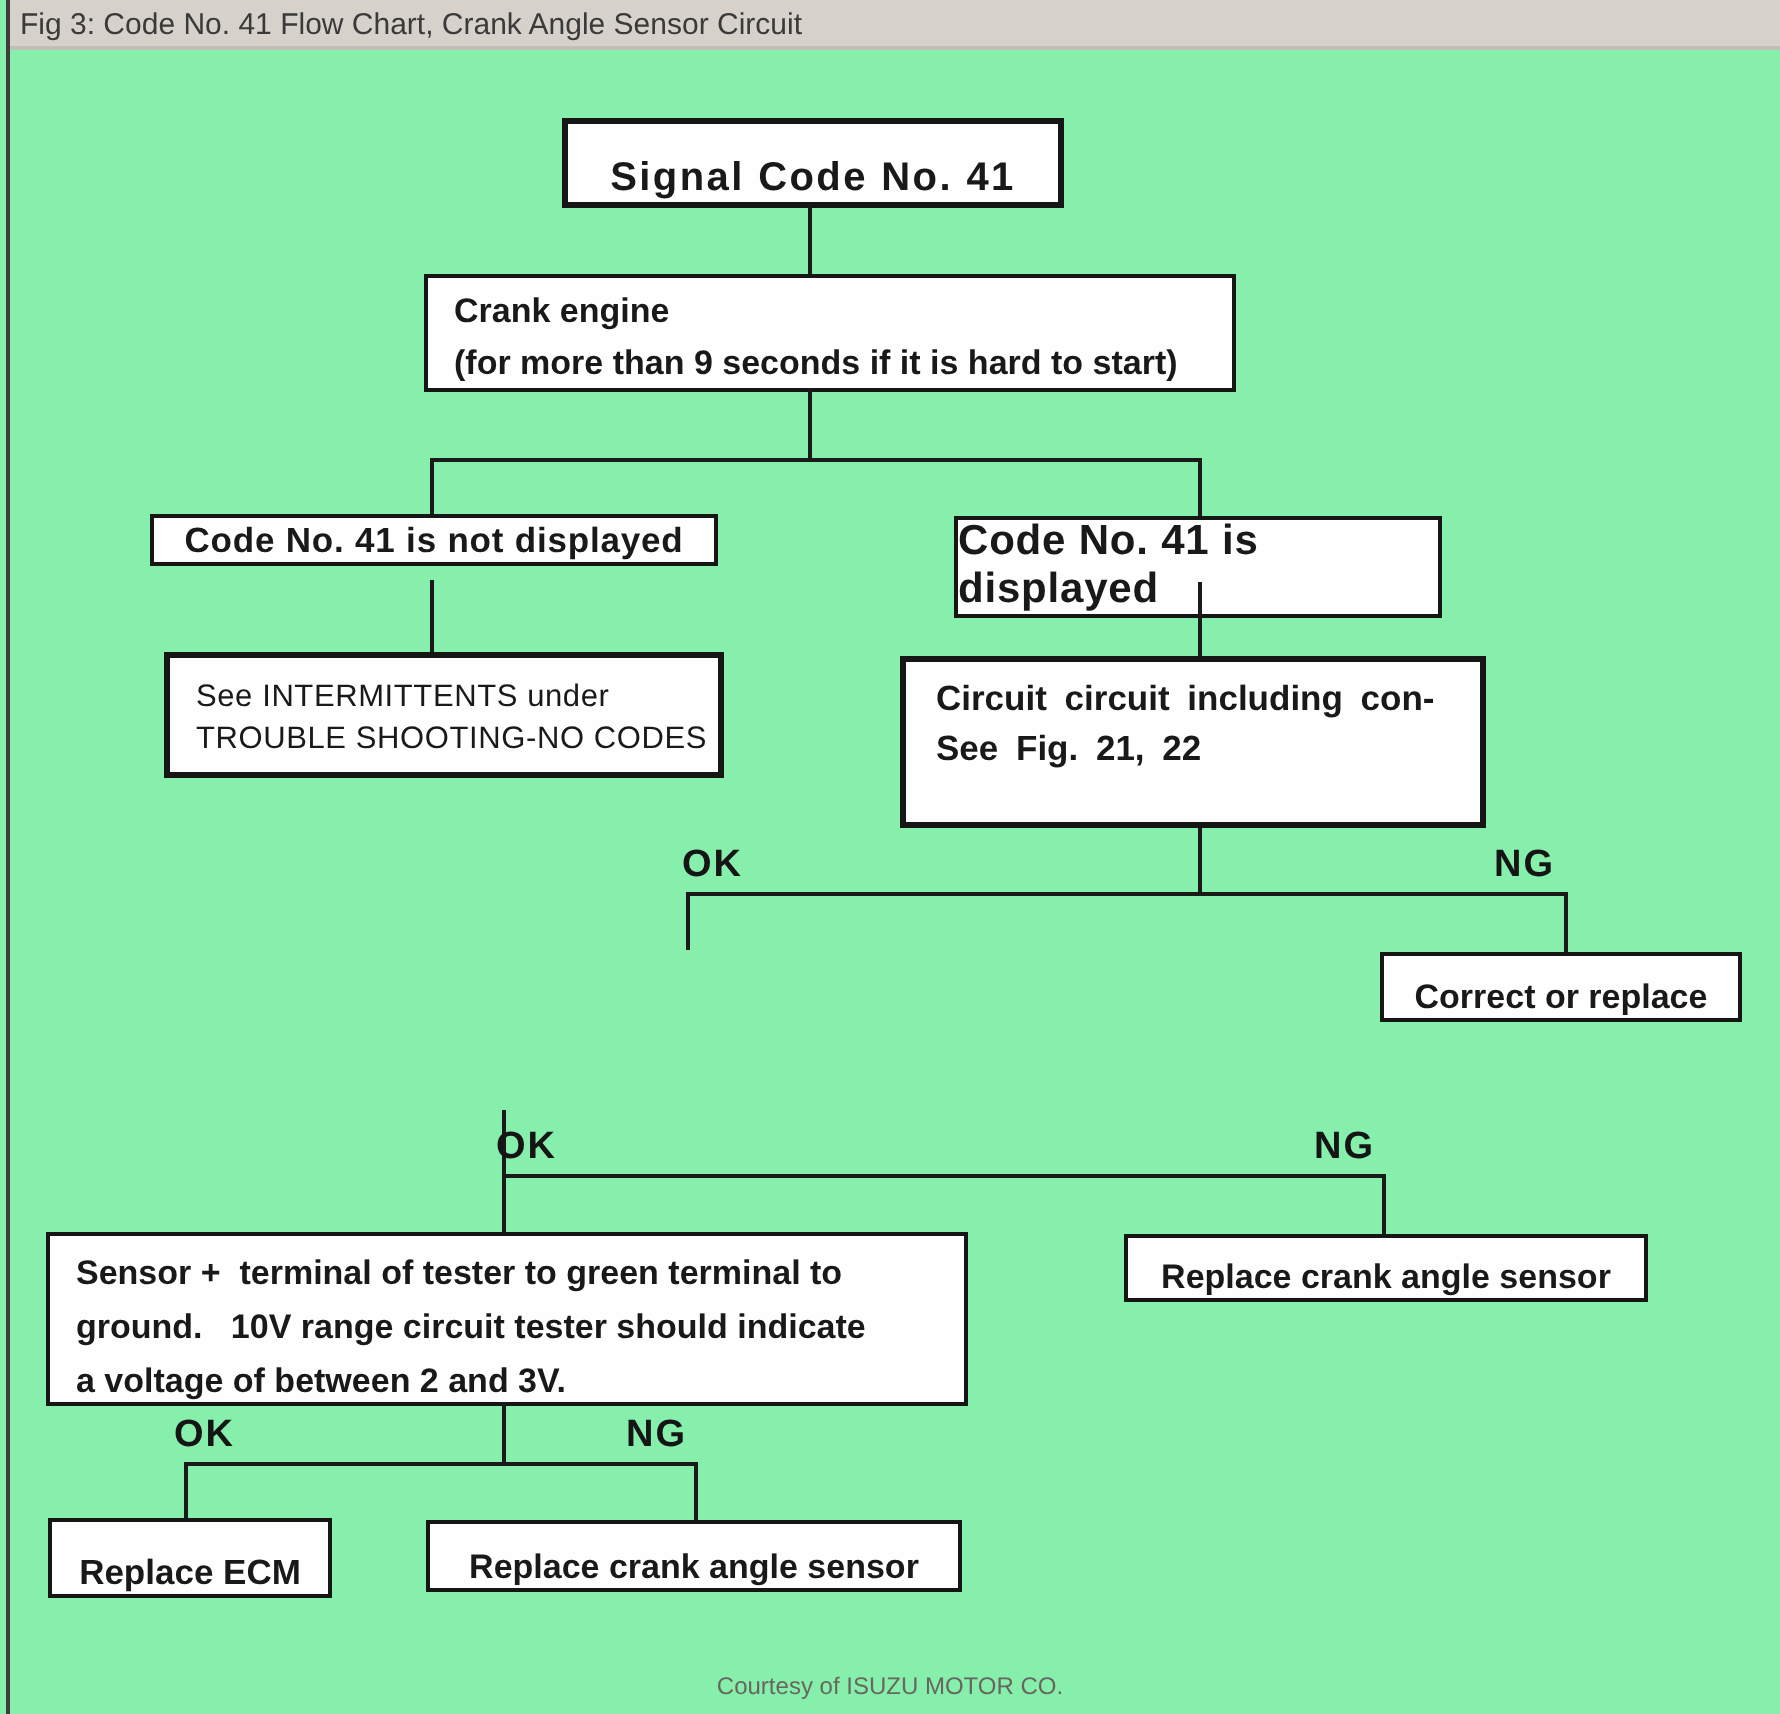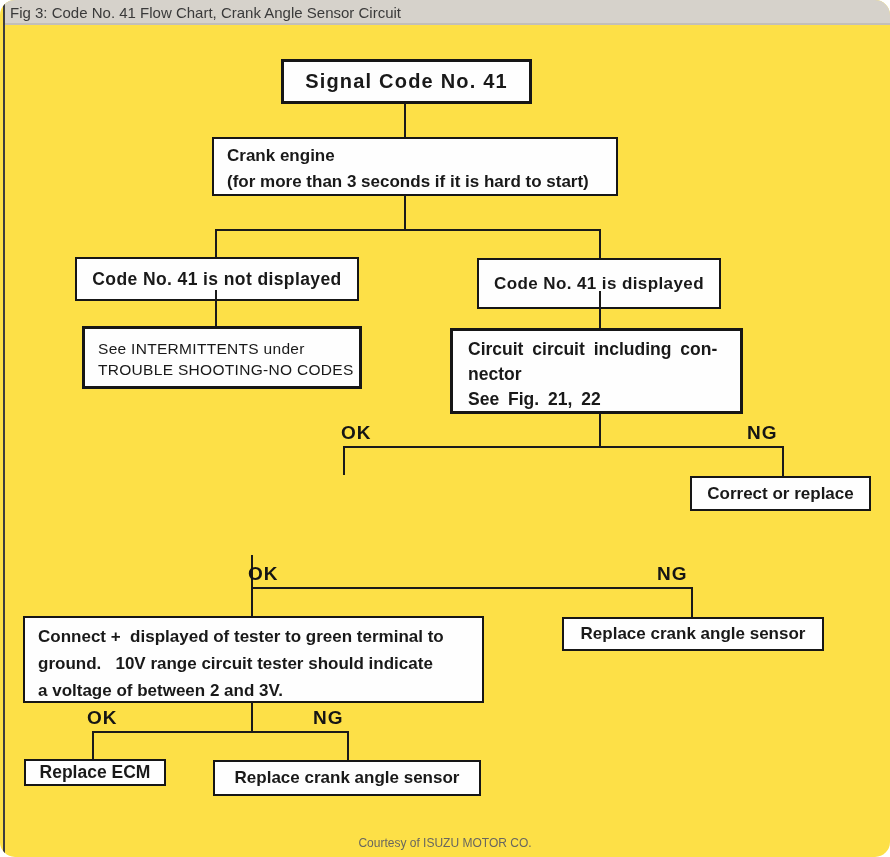--- a/index.html
+++ b/index.html
@@ -1,56 +1,55 @@
 <!DOCTYPE html>
 <html><head>
 <meta charset="utf-8">
 <style>
   html, body { margin:0; padding:0; background:#ffffff; }
   .page {
     position:relative; width:890px; height:857px;
-    background:#fde047; overflow:hidden;
+    background:#86efac; overflow:hidden;
     font-family:"Liberation Sans", sans-serif;
-    border-radius:15px;
   }
   .edge-line { position:absolute; left:3px; top:0; width:2px; height:857px; background:#3d3d3d; }
   .caption-bar {
     position:absolute; left:5px; top:0; width:885px; height:25px;
     background:#d6d2cb; border-bottom:2px solid #c3bfb8;
     color:#3a3a3a; font-size:15px; line-height:25px; padding-left:5px;
     box-sizing:border-box; white-space:nowrap;
   }
   .node {
     position:absolute; border:2px solid #161616; background:#fefefe;
     color:#191919; font-weight:bold; box-sizing:border-box;
   }
   .node.thick { border-width:3px; }
-  .node.center { display:flex; align-items:center; justify-content:center; }
+  .node.center { display:flex; align-items:flex-end; justify-content:center; }
   .node .tl { white-space:pre; }
   .line { position:absolute; background:#1a1a1a; }
   .branch-label {
     position:absolute; font-weight:bold; font-size:19px; color:#151515;
     letter-spacing:1px; white-space:nowrap;
   }
   .footer-credit {
     position:absolute; left:0; top:836px; width:890px; text-align:center;
     font-size:12px; color:#68665f; font-weight:normal;
   }
   
   .n-signal   { left:281px; top:59px;  width:251px; height:45px; font-size:20px; letter-spacing:1.2px; }
   .n-crank    { left:212px; top:137px; width:406px; height:59px; font-size:17px; line-height:26px; padding:4px 16px 0 13px; }
-  .n-notdisp  { left:75px;  top:257px; width:284px; height:44px; font-size:17.5px; letter-spacing:.4px; }
-  .n-disp     { left:477px; top:258px; width:244px; height:51px; font-size:17px; letter-spacing:.4px; }
+  .n-notdisp  { left:75px;  top:257px; width:284px; height:26px; font-size:17.5px; letter-spacing:.4px; }
+  .n-disp     { left:477px; top:258px; width:244px; height:51px; font-size:21px; letter-spacing:.4px; }
   .n-interm   { left:82px;  top:326px; width:280px; height:63px; font-size:15.5px; font-weight:normal; line-height:21px; padding:9px 0 0 13px; letter-spacing:.3px; }
   .n-inspect  { left:450px; top:328px; width:293px; height:86px; font-size:17.5px; line-height:25px; padding:6px 0 0 15px; word-spacing:4px; }
   .n-test1    { left:69px;  top:474px; width:557px; height:82px; font-size:17px; line-height:26px; padding:4px 0 0 11px; }
   .n-correct  { left:690px; top:476px; width:181px; height:35px; font-size:17px; }
   .n-test2    { left:23px;  top:616px; width:461px; height:87px; font-size:17px; line-height:27px; padding:5px 0 0 13px; }
   .n-rsensor1 { left:562px; top:617px; width:262px; height:34px; font-size:17px; }
-  .n-recm     { left:24px;  top:759px; width:142px; height:27px; font-size:17.5px; }
+  .n-recm     { left:24px;  top:759px; width:142px; height:40px; font-size:17.5px; }
   .n-rsensor2 { left:213px; top:760px; width:268px; height:36px; font-size:17px; }
 </style>
 </head>
 <body>
 
 <div class="page">
 
   <div class="edge-line"></div>
 
   <div class="caption-bar">
@@ -58,21 +57,21 @@
   </div>
 
   <div class="node thick center n-signal">
     <span>Signal Code No. 41</span>
   </div>
 
   <div class="line" style="left:404px; top:103px; width:2px; height:36px;"></div>
 
   <div class="node n-crank">
     <div class="tl">Crank engine</div>
-    <div class="tl">(for more than 3 seconds if it is hard to start)</div>
+    <div class="tl">(for more than 9 seconds if it is hard to start)</div>
   </div>
 
   <div class="line" style="left:404px; top:195px; width:2px; height:36px;"></div>
   <div class="line" style="left:215px; top:229px; width:386px; height:2px;"></div>
   <div class="line" style="left:215px; top:229px; width:2px; height:30px;"></div>
   <div class="line" style="left:599px; top:229px; width:2px; height:30px;"></div>
 
   <div class="node center n-notdisp">
     <span>Code No. 41 is not displayed</span>
   </div>
@@ -85,21 +84,20 @@
 
   <div class="node thick n-interm">
     <div class="tl">See INTERMITTENTS under</div>
     <div class="tl">TROUBLE SHOOTING-NO CODES</div>
   </div>
 
   <div class="line" style="left:599px; top:291px; width:2px; height:38px;"></div>
 
   <div class="node thick n-inspect">
     <div class="tl">Circuit circuit including con-</div>
-    <div class="tl">nector</div>
     <div class="tl">See Fig. 21, 22</div>
   </div>
 
   <div class="line" style="left:599px; top:414px; width:2px; height:34px;"></div>
   <div class="line" style="left:343px; top:446px; width:441px; height:2px;"></div>
   <div class="line" style="left:343px; top:446px; width:2px; height:29px;"></div>
   <div class="line" style="left:782px; top:446px; width:2px; height:31px;"></div>
 
   <div class="branch-label" style="left:341px; top:422px;">OK</div>
   <div class="branch-label" style="left:747px; top:422px;">NG</div>
@@ -111,21 +109,21 @@
 
   <div class="line" style="left:251px; top:555px; width:2px; height:34px;"></div>
   <div class="line" style="left:251px; top:587px; width:442px; height:2px;"></div>
   <div class="line" style="left:251px; top:587px; width:2px; height:31px;"></div>
   <div class="line" style="left:691px; top:587px; width:2px; height:32px;"></div>
 
   <div class="branch-label" style="left:248px; top:563px;">OK</div>
   <div class="branch-label" style="left:657px; top:563px;">NG</div>
 
   <div class="node n-test2">
-    <div class="tl">Connect +  displayed of tester to green terminal to</div>
+    <div class="tl">Sensor +  terminal of tester to green terminal to</div>
     <div class="tl">ground.   10V range circuit tester should indicate</div>
     <div class="tl">a voltage of between 2 and 3V.</div>
   </div>
 
   <div class="node center n-rsensor1">
     <span>Replace crank angle sensor</span>
   </div>
 
   <div class="line" style="left:251px; top:702px; width:2px; height:31px;"></div>
   <div class="line" style="left:92px; top:731px; width:257px; height:2px;"></div>

